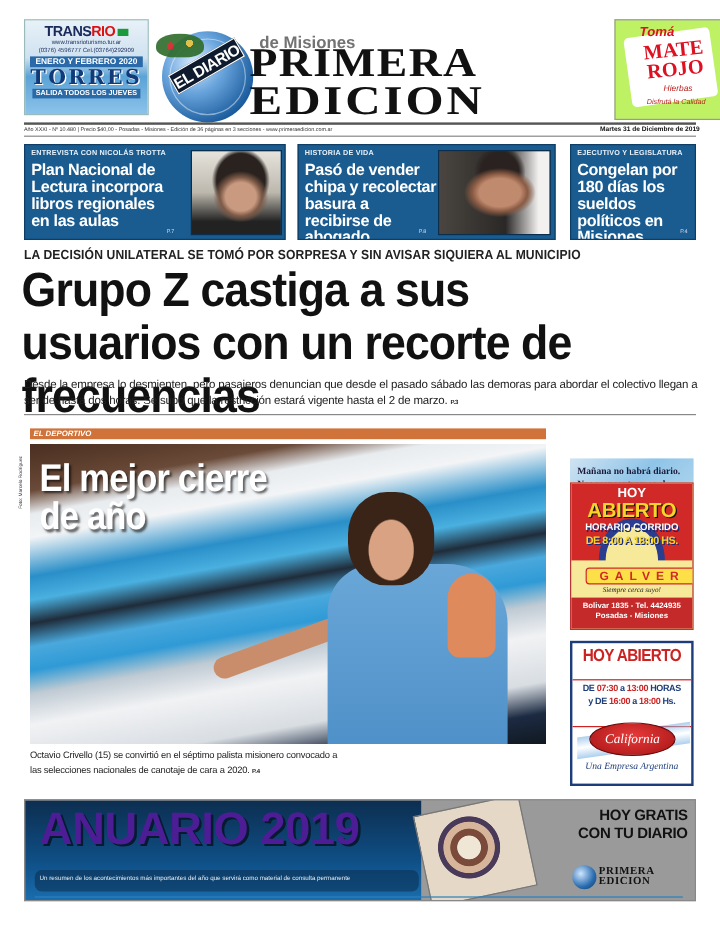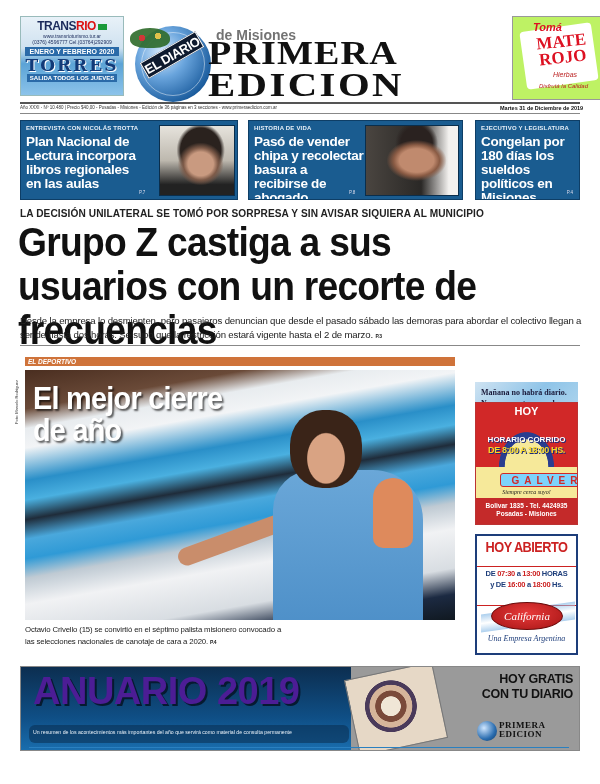--- a/index.html
+++ b/index.html
@@ -71,21 +71,21 @@
   .boca-box .pg { position: absolute; right: 5px; bottom: 2px; font-size: 4.5px; }
 
   
   .ad-manana { left: 475px; top: 354px; width: 103px; height: 44px; background: linear-gradient(135deg, #cfe3f2, #8fc4e8 50%, #b4d8ee); font-size: 8px; font-weight: bold; color: #1a1a3a; line-height: 11px; padding: 5px 6px; font-family: "Liberation Serif", serif; margin-top: 28px; }
   .ad-galver { left: 475px; top: 402px; width: 103px; height: 123px; background: #f6e99a; border: 1px solid #b33; overflow: hidden; text-align: center; }
   .ad-galver .top { position: absolute; left: 0; top: 0; width: 100%; height: 64px; background: radial-gradient(ellipse at 50% 100%, #f6e99a 0 30%, #2a3d8f 31% 38%, #d12828 39%); }
   .ad-galver .hoy { position: absolute; left: 0; top: 2px; width: 100%; font-size: 11px; font-weight: bold; color: #fff; }
   .ad-galver .abierto { position: absolute; left: 0; top: 13px; width: 100%; font-size: 17px; font-weight: bold; color: #f6d62a; text-shadow: 1px 1px 0 #111; letter-spacing: -0.3px; }
   .ad-galver .horario { position: absolute; left: 0; top: 32px; width: 100%; font-size: 8px; font-weight: bold; color: #fff; text-shadow: 1px 1px 0 #1a2a7a; }
   .ad-galver .horas { position: absolute; left: 0; top: 42px; width: 100%; font-size: 9px; font-weight: bold; color: #f6d62a; text-shadow: 1px 1px 0 #1a2a7a; letter-spacing: -0.4px; }
-  .ad-galver .logo { position: absolute; left: 24px; top: 70px; width: 94px; height: 14px; background: #7dd3fc; border: 1px solid #d12828; border-radius: 3px; color: #d12828; font-weight: bold; font-size: 10px; letter-spacing: 5px; line-height: 13px; }
+  .ad-galver .logo { position: absolute; left: 12px; top: 70px; width: 94px; height: 14px; background: #fde047; border: 1px solid #d12828; border-radius: 3px; color: #d12828; font-weight: bold; font-size: 10px; letter-spacing: 5px; line-height: 13px; }
   .ad-galver .slogan { position: absolute; left: 0; top: 86px; width: 100%; font-size: 6px; font-style: italic; color: #1a1a1a; font-family: "Liberation Serif", serif; }
   .ad-galver .addr { position: absolute; left: 0; bottom: 0; width: 100%; height: 26px; background: #c42a2a; color: #fff; font-size: 6.5px; font-weight: bold; line-height: 8px; padding-top: 4px; }
 
   .ad-california { left: 475px; top: 534px; width: 103px; height: 121px; background: #fff; border: 2px solid #1d3d7a; overflow: hidden; text-align: center; }
   .ad-california .hoy { position: absolute; left: 0; top: 3px; width: 100%; font-size: 14.5px; font-weight: bold; color: #c22; letter-spacing: -0.6px; transform: scaleX(0.88); }
   .ad-california .line1 { position: absolute; left: 0; top: 30px; width: 100%; font-size: 7.5px; font-weight: bold; color: #1d3d7a; letter-spacing: -0.3px; border-top: 1px solid #c22; padding-top: 2px; }
   .ad-california .line2 { position: absolute; left: 0; top: 44px; width: 100%; font-size: 7.5px; font-weight: bold; color: #1d3d7a; letter-spacing: -0.3px; border-bottom: 1px solid #c22; padding-bottom: 16px; }
   .ad-california .red { color: #c22; }
   .ad-california .oval { position: absolute; left: 14px; top: 66px; width: 72px; height: 28px; border-radius: 50%; background: radial-gradient(ellipse at 50% 40%, #e83a3a, #a51414); border: 1px solid #6a0a0a; color: #fff; font-family: "Liberation Serif", serif; font-style: italic; font-size: 11px; line-height: 26px; }
   .ad-california .wave { position: absolute; left: 4px; top: 72px; width: 94px; height: 18px; background: linear-gradient(#6aa9e0, #ffffff 50%, #6aa9e0); opacity: 0.55; transform: skewY(-8deg); }
@@ -179,20 +179,21 @@
 <div class="abs boca-box">
   <div class="txt">Russo puso la firma en Boca</div>
   <div class="pg">P.7</div>
 </div>
 
 <div class="abs ad-manana">Mañana no habrá diario. Nos reencontramos el jueves 2 de enero.</div>
 
 <div class="abs ad-galver">
   <div class="top"></div>
   <div class="hoy">HOY</div>
+  <div class="abierto">ABIERTO</div>
   <div class="horario">HORARIO CORRIDO</div>
   <div class="horas">DE 8:00 A 18:00 HS.</div>
   <div class="logo">GALVER</div>
   <div class="slogan">Siempre cerca suyo!</div>
   <div class="addr">
     <div>Bolivar 1835 - Tel. 4424935</div>
     <div>Posadas - Misiones</div>
   </div>
 </div>
 

